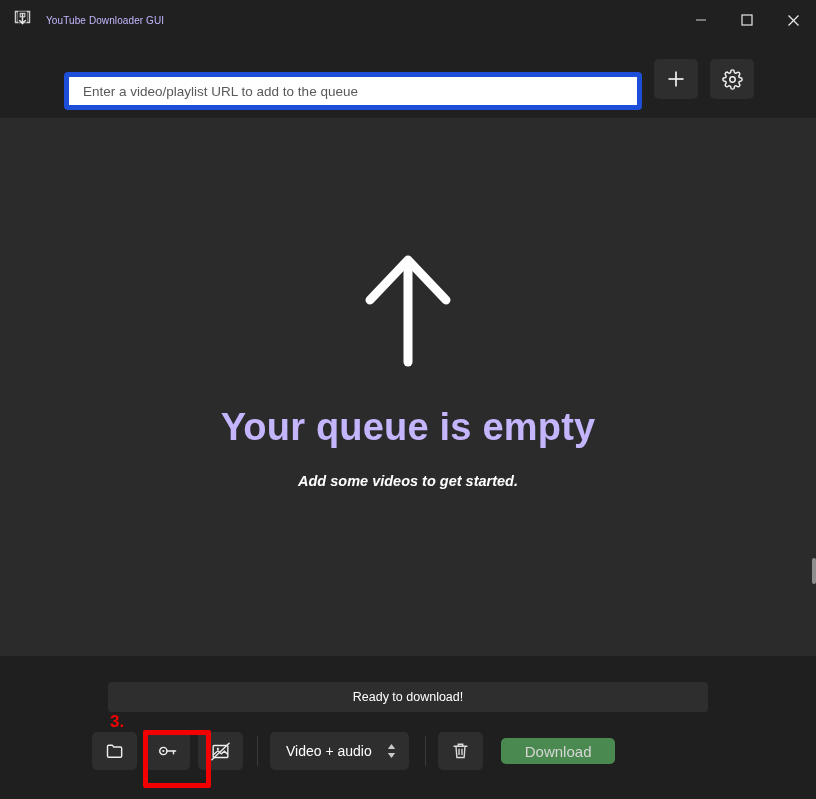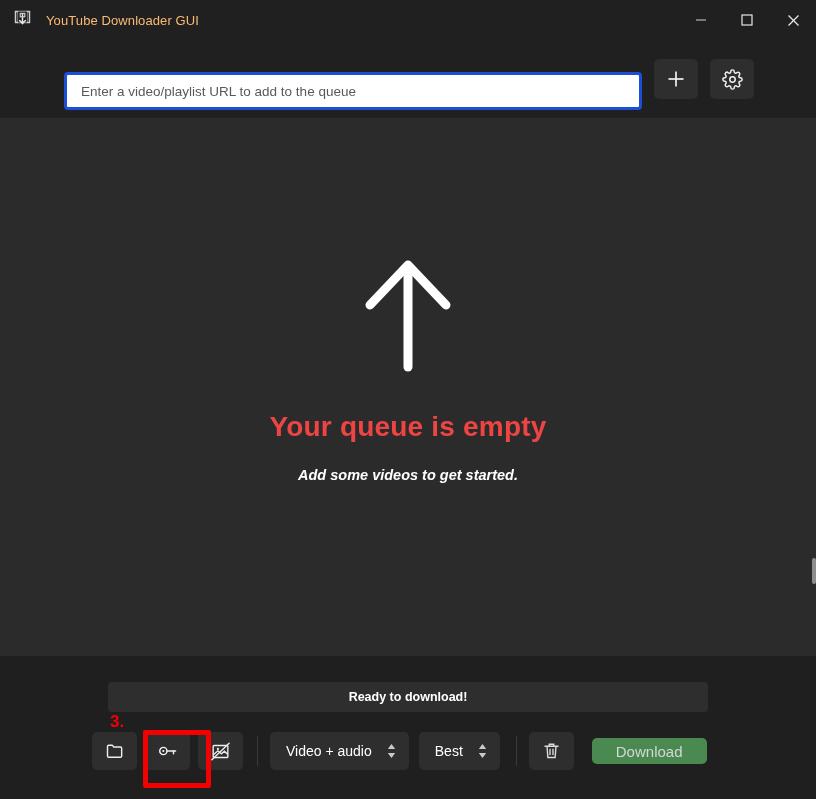--- a/index.html
+++ b/index.html
@@ -33,22 +33,22 @@
   .titlebar-icon {
     width: 22px;
     height: 22px;
     margin-left: 12px;
     margin-right: 12px;
     display: flex;
     align-items: center;
     justify-content: center;
   }
   .titlebar-title {
-    color: #fdba74;
-    font-size: 13px;
+    color: #c4b5fd;
+    font-size: 10px;
     letter-spacing: 0.1px;
     white-space: nowrap;
   }
   .win-controls {
     position: absolute;
     right: 0;
     top: 0;
     height: 40px;
     display: flex;
   }
@@ -67,21 +67,21 @@
     background: #202020;
     display: flex;
     align-items: center;
     padding: 0 62px 0 64px;
     gap: 0;
   }
   .url-input {
     flex: 1 1 auto;
     height: 38px;
     background: #ffffff;
-    border: 3px solid #1d4ed8;
+    border: 5px solid #1d4ed8;
     border-radius: 4px;
     padding: 0 14px;
     font-family: "Liberation Sans", sans-serif;
     font-size: 13.5px;
     color: #1b1b1b;
     outline: none;
     margin-top: 24px;
   }
   .url-input::placeholder { color: #58595b; }
 
@@ -107,22 +107,22 @@
     flex-direction: column;
     align-items: center;
     justify-content: center;
     position: relative;
     padding-bottom: 36px;
   }
   .empty-arrow {
     margin-bottom: 34px;
   }
   .empty-title {
-    color: #ef4444;
-    font-size: 28px;
+    color: #c4b5fd;
+    font-size: 38px;
     font-weight: bold;
     letter-spacing: 0.2px;
   }
   .empty-sub {
     color: #ffffff;
     font-size: 14.5px;
     font-weight: bold;
     margin-top: 24px;
     font-style: italic;
   }
@@ -150,21 +150,20 @@
   }
   .status-bar {
     height: 30px;
     background: #2e2e2e;
     border-radius: 4px;
     display: flex;
     align-items: center;
     justify-content: center;
     color: #ffffff;
     font-size: 12.5px;
-    font-weight: bold;
   }
 
   .controls {
     display: flex;
     align-items: center;
     padding: 20px 0 0 92px;
     gap: 0;
   }
   .ctl-btn {
     width: 45px;
@@ -345,29 +344,20 @@
       <div class="select">
         <span>Video + audio</span>
         <span class="spin">
           <svg width="11" height="18" viewBox="0 0 11 18">
             <path d="M5.5 2 L9.2 7 L1.8 7 Z" fill="#c9c9c9"></path>
             <path d="M5.5 16 L9.2 11 L1.8 11 Z" fill="#c9c9c9"></path>
           </svg>
         </span>
       </div>
 
-      <div class="select">
-        <span>Best</span>
-        <span class="spin">
-          <svg width="11" height="18" viewBox="0 0 11 18">
-            <path d="M5.5 2 L9.2 7 L1.8 7 Z" fill="#c9c9c9"></path>
-            <path d="M5.5 16 L9.2 11 L1.8 11 Z" fill="#c9c9c9"></path>
-          </svg>
-        </span>
-      </div>
 
       <div class="divider"></div>
 
       <button class="ctl-btn" style="margin-right:18px;">
         <svg width="19" height="20" viewBox="0 0 22 22" fill="none" stroke="#dcdcdc" stroke-width="1.6">
           <line x1="3.5" y1="5.5" x2="18.5" y2="5.5" stroke-linecap="round"></line>
           <path d="M5.8 5.5 L6.8 18.5 L15.2 18.5 L16.2 5.5"></path>
           <path d="M8.4 5.5 L8.4 3.2 L13.6 3.2 L13.6 5.5"></path>
           <line x1="9.3" y1="8.5" x2="9.3" y2="15.5"></line>
           <line x1="12.7" y1="8.5" x2="12.7" y2="15.5"></line>

